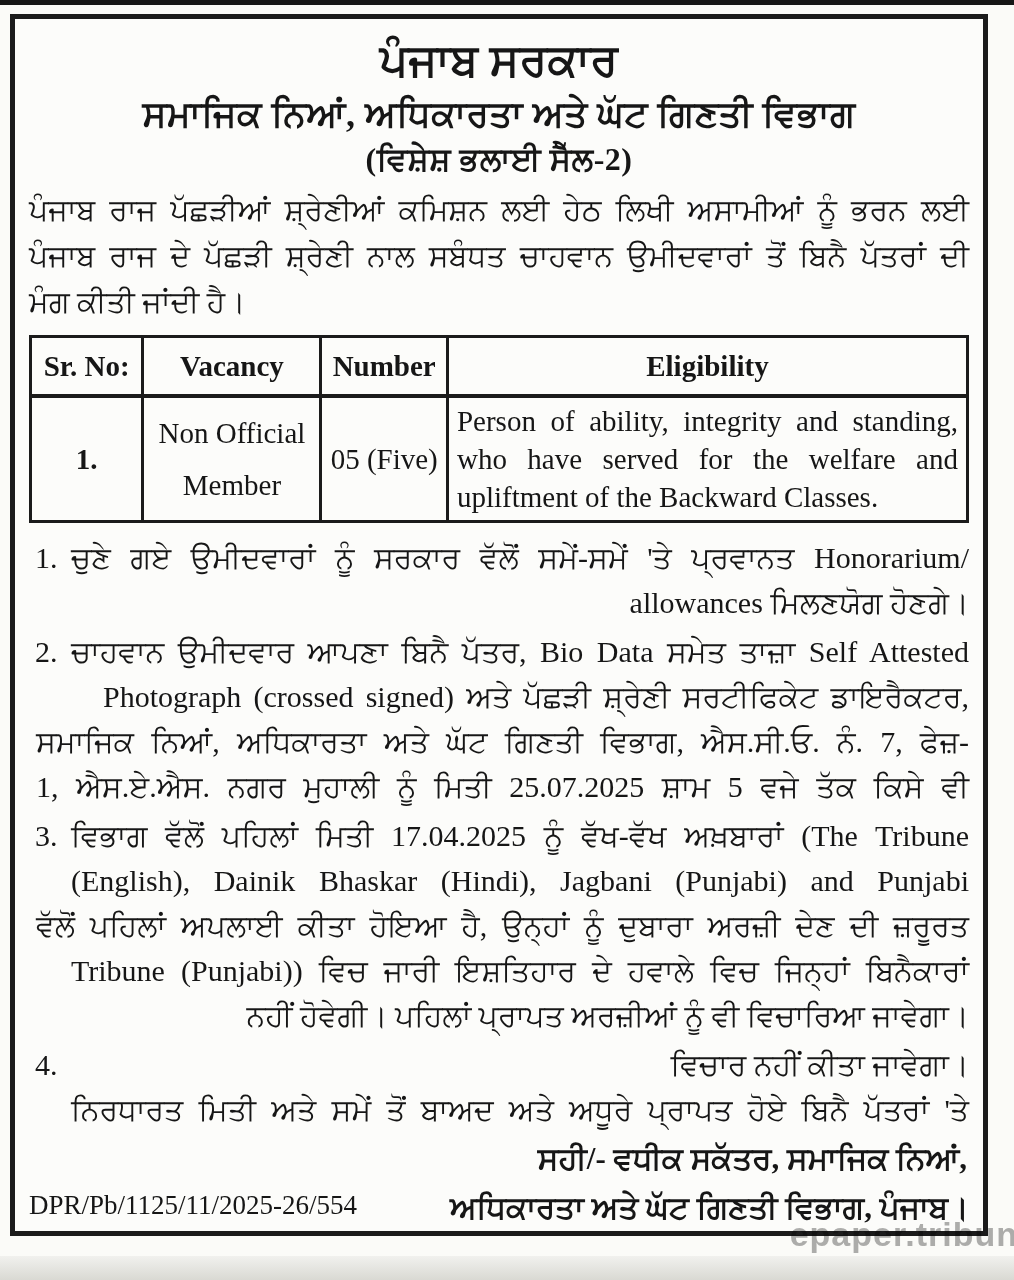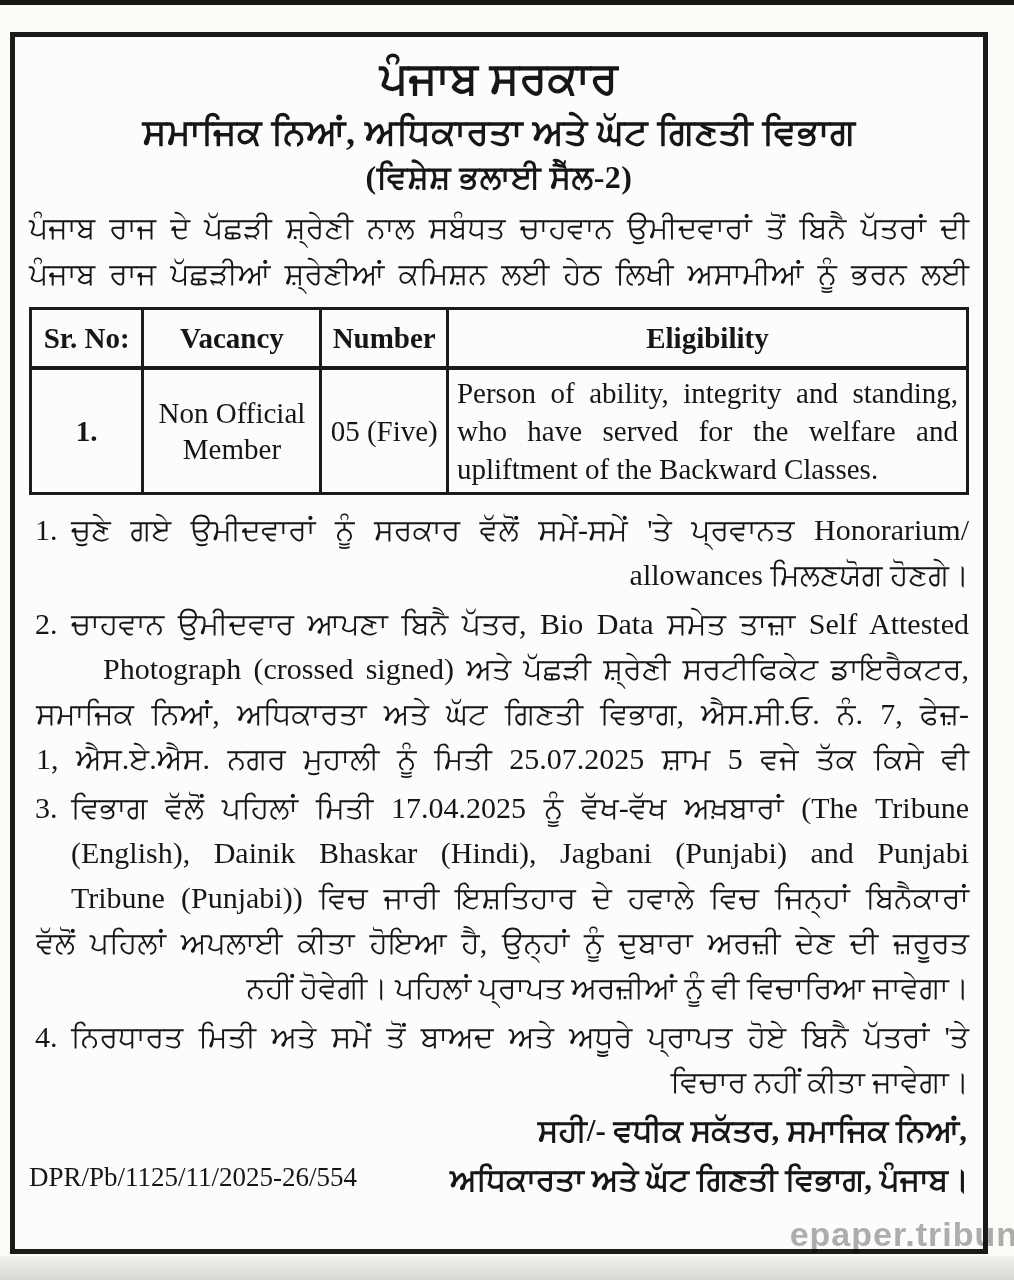--- a/index.html
+++ b/index.html
@@ -13,42 +13,42 @@
     position:absolute;inset:0;background:#fbfbf8;
   }
   .top-rule{
     position:absolute;left:0;top:0;width:1014px;height:5px;background:#161616;
   }
   .scan-shade-bottom{
     position:absolute;left:0;bottom:0;width:1014px;height:24px;
     background:linear-gradient(#f1f1ee,#d9d9d3);
   }
   .frame{
-    position:absolute;left:10px;top:32px;width:978px;height:1222px;
+    position:absolute;left:10px;top:14px;width:978px;height:1222px;
     border:5px solid #1b1b1b;background:#fcfcfa;box-sizing:border-box;
     padding:10px 14px 0 14px;
   }
   .hdr{ text-align:center;font-weight:bold;letter-spacing:.5px; }
   .hdr-title{ font-size:44px;line-height:52px;margin-top:6px; }
   .hdr-dept{ font-size:36px;line-height:46px;margin-top:4px; }
   .hdr-cell{ font-size:32px;line-height:40px;margin-top:2px; }
   .intro{ margin-top:8px;font-size:30px;line-height:46px; }
   .jl{ text-align:justify;text-align-last:justify; }
   .ll{ text-align:left; }
   table.vac{
     width:100%;border-collapse:collapse;margin-top:10px;
     font-size:29px;
   }
   table.vac th, table.vac td{
     border:3px solid #1b1b1b;padding:4px 8px;vertical-align:middle;
   }
   table.vac th{ font-weight:bold;text-align:center;height:48px; }
   table.vac thead th{ border-bottom-width:4px; }
   td.c-sr{ width:12%;text-align:center;font-weight:bold;vertical-align:top;padding-top:14px; }
-  td.c-vac{ width:19%;text-align:center;vertical-align:top;padding-top:12px;line-height:36px; }
+  td.c-vac{ width:19%;text-align:center;vertical-align:top;padding-top:12px;line-height:52px; }
   td.c-num{ width:13.5%;text-align:center;vertical-align:top;padding-top:12px; }
   td.c-eli{ width:55.5%;text-align:justify;line-height:38px;padding:8px 10px; }
   .list{ margin-top:12px;font-size:30px; }
   .item{ position:relative;margin-bottom:4px; }
   .item .num{ position:absolute;left:6px;top:0;line-height:45px; }
   .item .line{ margin-left:42px;line-height:45px;text-align:right; }
   .item .line.flush{ margin-left:7px; }
   .item .line.deep{ margin-left:74px;font-family:Liberation Serif, serif; }
   .sig{ font-weight:bold;font-size:31px;line-height:46px;margin-top:4px; }
   .sig-line1{ text-align:right;padding-right:2px; }
@@ -71,22 +71,23 @@
 <div class="page">
   <div class="top-rule"></div>
 
   <div class="frame">
 
     <div class="hdr hdr-title">ਪੰਜਾਬ ਸਰਕਾਰ</div>
     <div class="hdr hdr-dept">ਸਮਾਜਿਕ ਨਿਆਂ, ਅਧਿਕਾਰਤਾ ਅਤੇ ਘੱਟ ਗਿਣਤੀ ਵਿਭਾਗ</div>
     <div class="hdr hdr-cell">(ਵਿਸ਼ੇਸ਼ ਭਲਾਈ ਸੈੱਲ-2)</div>
 
     <div class="intro">
+      <div class="jl">ਪੰਜਾਬ ਰਾਜ ਪੱਛੜੀਆਂ ਸ਼੍ਰੇਣੀਆਂ ਕਮਿਸ਼ਨ ਲਈ ਹੇਠ ਲਿਖੀ ਅਸਾਮੀਆਂ ਨੂੰ ਭਰਨ ਲਈ</div>
       <div class="jl">ਪੰਜਾਬ ਰਾਜ ਦੇ ਪੱਛੜੀ ਸ਼੍ਰੇਣੀ ਨਾਲ ਸਬੰਧਤ ਚਾਹਵਾਨ ਉਮੀਦਵਾਰਾਂ ਤੋਂ ਬਿਨੈ ਪੱਤਰਾਂ ਦੀ</div>
-      <div class="jl">ਪੰਜਾਬ ਰਾਜ ਪੱਛੜੀਆਂ ਸ਼੍ਰੇਣੀਆਂ ਕਮਿਸ਼ਨ ਲਈ ਹੇਠ ਲਿਖੀ ਅਸਾਮੀਆਂ ਨੂੰ ਭਰਨ ਲਈ</div>
+      <div class="ll">ਮੰਗ ਕੀਤੀ ਜਾਂਦੀ ਹੈ।</div>
     </div>
 
     <table class="vac">
       <thead>
         <tr>
           <th>Sr. No:</th>
           <th>Vacancy</th>
           <th>Number</th>
           <th>Eligibility</th>
         </tr>
@@ -114,29 +115,29 @@
         <div class="line jl">ਚਾਹਵਾਨ ਉਮੀਦਵਾਰ ਆਪਣਾ ਬਿਨੈ ਪੱਤਰ, Bio Data ਸਮੇਤ ਤਾਜ਼ਾ Self Attested</div>
         <div class="line deep jl">Photograph (crossed signed) ਅਤੇ ਪੱਛੜੀ ਸ਼੍ਰੇਣੀ ਸਰਟੀਫਿਕੇਟ ਡਾਇਰੈਕਟਰ,</div>
         <div class="line flush jl">ਸਮਾਜਿਕ ਨਿਆਂ, ਅਧਿਕਾਰਤਾ ਅਤੇ ਘੱਟ ਗਿਣਤੀ ਵਿਭਾਗ, ਐਸ.ਸੀ.ਓ. ਨੰ. 7, ਫੇਜ਼-</div>
         <div class="line flush jl">1, ਐਸ.ਏ.ਐਸ. ਨਗਰ ਮੁਹਾਲੀ ਨੂੰ ਮਿਤੀ 25.07.2025 ਸ਼ਾਮ 5 ਵਜੇ ਤੱਕ ਕਿਸੇ ਵੀ</div>
       </div>
 
       <div class="item">
         <span class="num">3.</span>
         <div class="line jl">ਵਿਭਾਗ ਵੱਲੋਂ ਪਹਿਲਾਂ ਮਿਤੀ 17.04.2025 ਨੂੰ ਵੱਖ-ਵੱਖ ਅਖ਼ਬਾਰਾਂ (The Tribune</div>
         <div class="line jl">(English), Dainik Bhaskar (Hindi), Jagbani (Punjabi) and Punjabi</div>
+        <div class="line flush jl">ਵੱਲੋਂ ਪਹਿਲਾਂ ਅਪਲਾਈ ਕੀਤਾ ਹੋਇਆ ਹੈ, ਉਨ੍ਹਾਂ ਨੂੰ ਦੁਬਾਰਾ ਅਰਜ਼ੀ ਦੇਣ ਦੀ ਜ਼ਰੂਰਤ</div>
         <div class="line jl">Tribune (Punjabi)) ਵਿਚ ਜਾਰੀ ਇਸ਼ਤਿਹਾਰ ਦੇ ਹਵਾਲੇ ਵਿਚ ਜਿਨ੍ਹਾਂ ਬਿਨੈਕਾਰਾਂ</div>
-        <div class="line flush jl">ਵੱਲੋਂ ਪਹਿਲਾਂ ਅਪਲਾਈ ਕੀਤਾ ਹੋਇਆ ਹੈ, ਉਨ੍ਹਾਂ ਨੂੰ ਦੁਬਾਰਾ ਅਰਜ਼ੀ ਦੇਣ ਦੀ ਜ਼ਰੂਰਤ</div>
         <div class="line flush ll">ਨਹੀਂ ਹੋਵੇਗੀ। ਪਹਿਲਾਂ ਪ੍ਰਾਪਤ ਅਰਜ਼ੀਆਂ ਨੂੰ ਵੀ ਵਿਚਾਰਿਆ ਜਾਵੇਗਾ।</div>
       </div>
 
       <div class="item">
         <span class="num">4.</span>
+        <div class="line ll">ਵਿਚਾਰ ਨਹੀਂ ਕੀਤਾ ਜਾਵੇਗਾ।</div>
         <div class="line jl">ਨਿਰਧਾਰਤ ਮਿਤੀ ਅਤੇ ਸਮੇਂ ਤੋਂ ਬਾਅਦ ਅਤੇ ਅਧੂਰੇ ਪ੍ਰਾਪਤ ਹੋਏ ਬਿਨੈ ਪੱਤਰਾਂ 'ਤੇ</div>
-        <div class="line ll">ਵਿਚਾਰ ਨਹੀਂ ਕੀਤਾ ਜਾਵੇਗਾ।</div>
       </div>
 
     </div>
 
     <div class="sig">
       <div class="sig-line1">ਸਹੀ/- ਵਧੀਕ ਸਕੱਤਰ, ਸਮਾਜਿਕ ਨਿਆਂ,</div>
       <div class="bottom-row">
         <span class="dpr">DPR/Pb/1125/11/2025-26/554</span>
         <span class="sig-line2">ਅਧਿਕਾਰਤਾ ਅਤੇ ਘੱਟ ਗਿਣਤੀ ਵਿਭਾਗ, ਪੰਜਾਬ।</span>
       </div>

